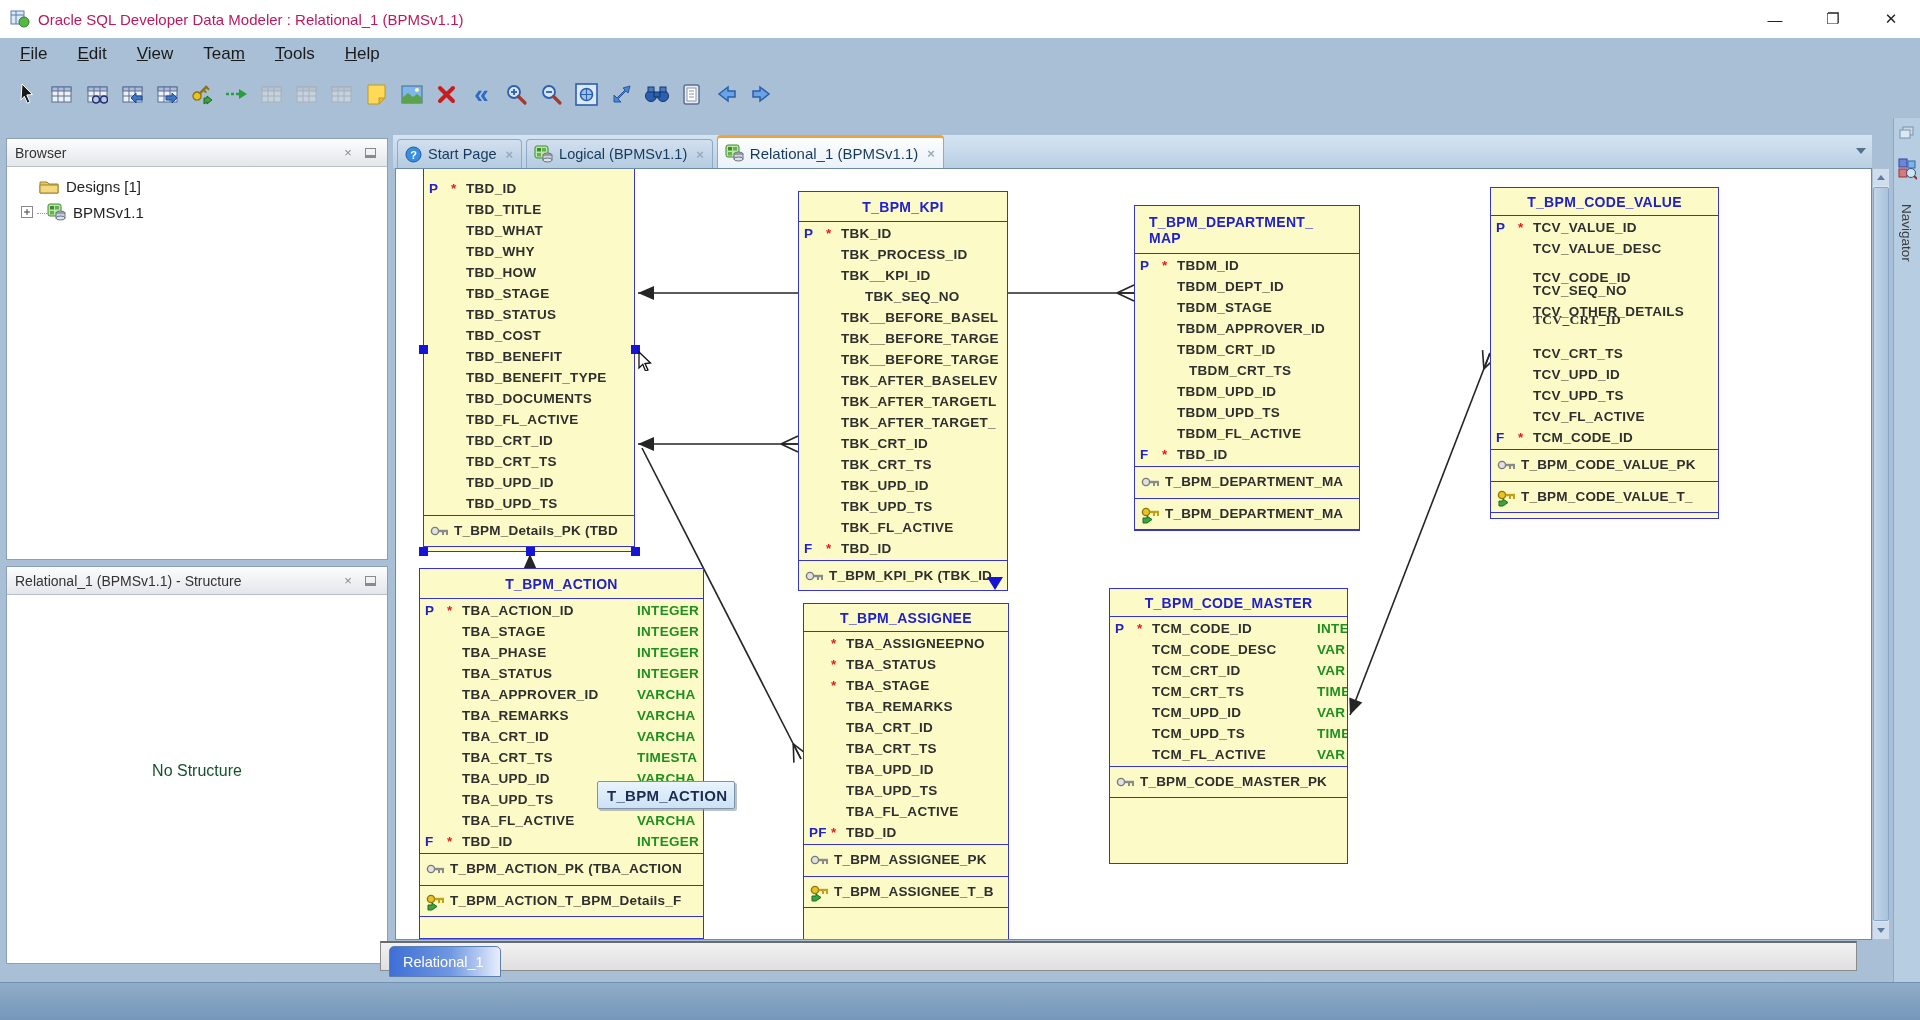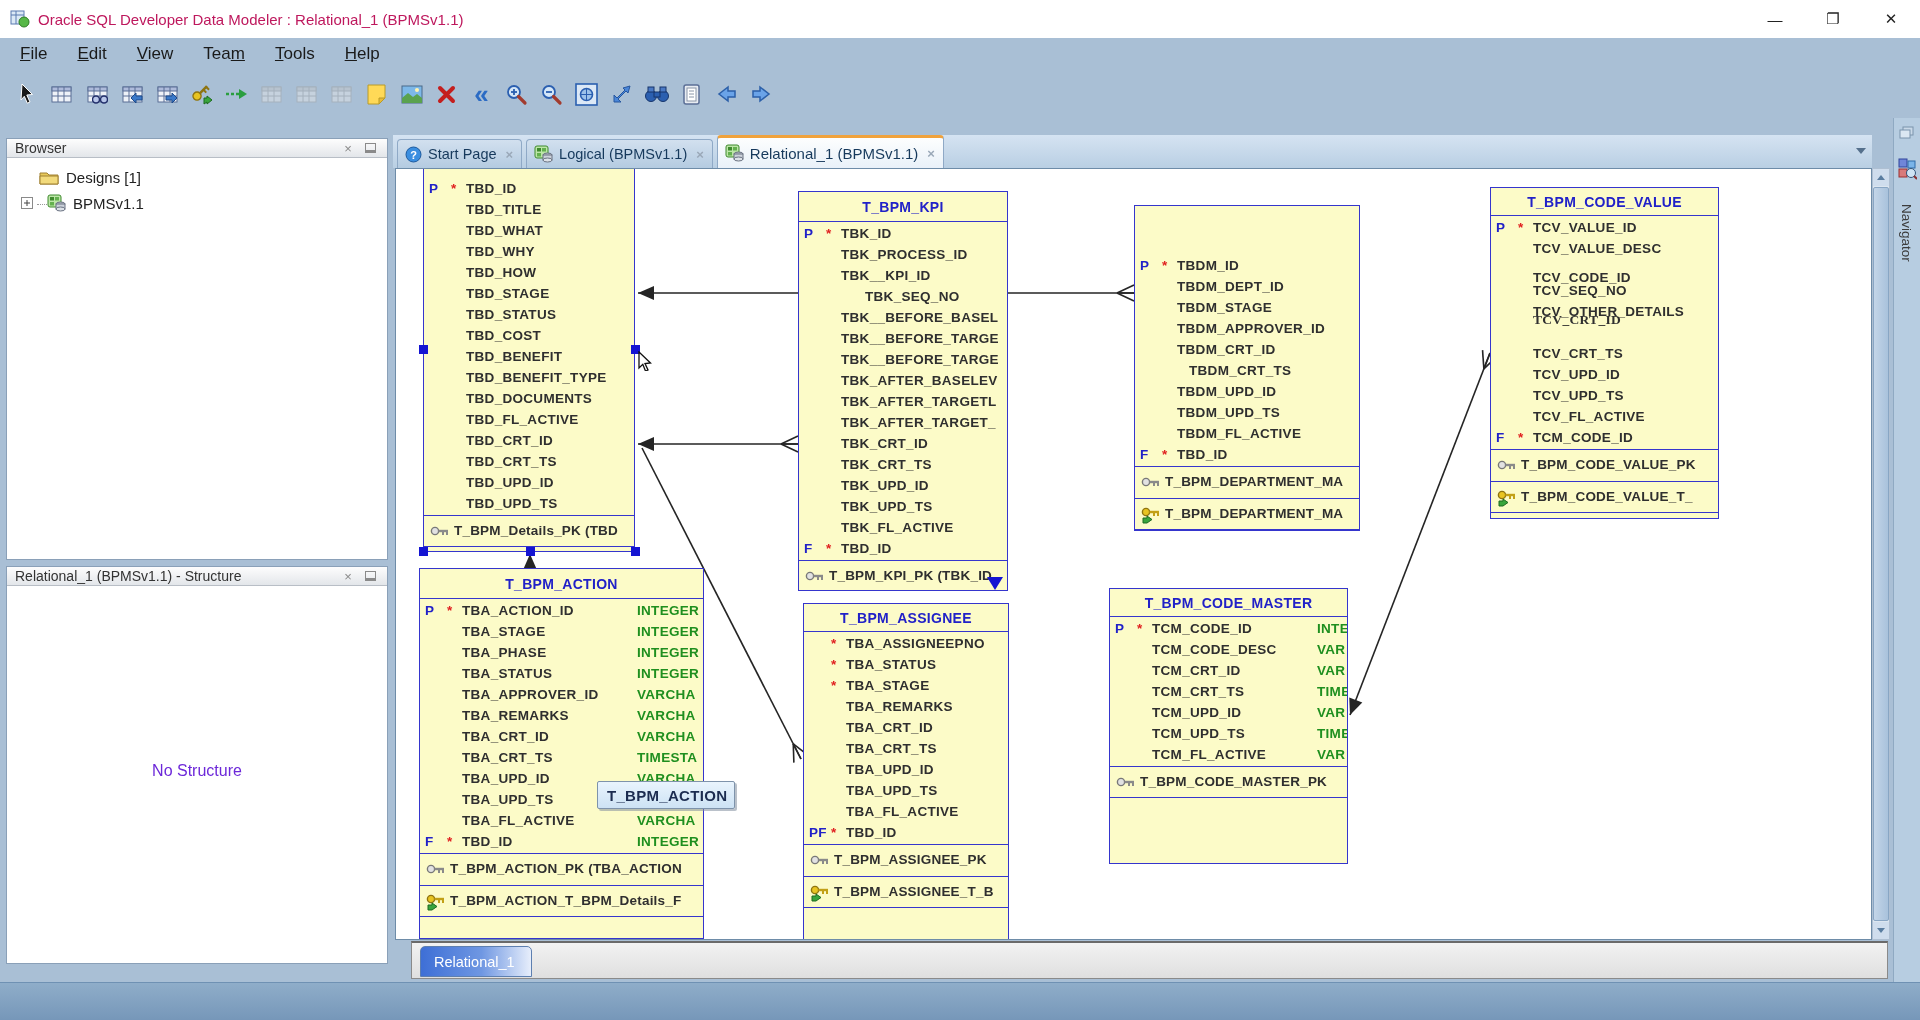--- a/index.html
+++ b/index.html
@@ -14,25 +14,25 @@
   .win-btn { width:58px; height:38px; display:flex; align-items:center; justify-content:center; color:#222; font-size:15px; }
   .menubar { position:absolute; left:0; top:38px; width:1920px; height:32px; display:flex; align-items:center; padding-left:12px; }
   .menu-item { font-size:17px; color:#1a1a1a; margin-right:14px; padding:2px 8px; }
   .menu-item u { text-decoration:underline; }
   .toolbar { position:absolute; left:0; top:70px; width:1920px; height:48px; display:flex; align-items:center; padding-left:14px; gap:10px; }
   .tb-icon { width:25px; height:25px; display:flex; align-items:center; justify-content:center; }
   .tb-icon.disabled { opacity:.45; filter:grayscale(1); }
 
   
   .panel { position:absolute; background:#ffffff; border:1px solid #8aa0b8; }
-  .panel-header { height:19px; background:linear-gradient(#fdfdfd,#e3e6ea); border-bottom:1px solid #b8bec6; display:flex; align-items:center; padding:0 8px; font-size:14px; color:#333; }
+  .panel-header { height:28px; background:linear-gradient(#fdfdfd,#e3e6ea); border-bottom:1px solid #b8bec6; display:flex; align-items:center; padding:0 8px; font-size:14px; color:#333; }
   .panel-header .spacer { flex:1; }
   .ph-btn { width:18px; height:16px; display:flex; align-items:center; justify-content:center; color:#8a8a8a; font-size:13px; margin-left:4px; }
   .tree-row { display:flex; align-items:center; height:26px; font-size:15px; color:#222; }
-  .empty-text { position:absolute; width:100%; text-align:center; color:#6d28d9; font-size:16px; }
+  .empty-text { position:absolute; width:100%; text-align:center; color:#14532d; font-size:16px; }
 
   
   .tabbar { position:absolute; left:393px; top:135px; width:1479px; height:33px; background:linear-gradient(#d5e3f2,#b9cfe3); display:flex; align-items:flex-end; }
   .tab { height:29px; margin-left:4px; display:flex; align-items:center; padding:0 8px 0 7px; font-size:14.5px; color:#16395c; background:linear-gradient(#d2e0ef,#b4cbe1); border:1px solid #8fa9c6; border-bottom:none; border-radius:4px 4px 0 0; }
   .tab.active { height:33px; background:linear-gradient(#fdfefe,#e9f1f9); border-top:3px solid #f0a23c; font-size:15px; }
   .tab .close { margin-left:9px; color:#9aa8b8; font-size:13px; font-weight:bold; }
   .tab .ticon { margin-right:6px; display:flex; }
   .tab-chevron { position:absolute; right:12px; top:12px; width:0; height:0; border-left:5px solid transparent; border-right:5px solid transparent; border-top:6px solid #55708c; }
 
   
@@ -48,21 +48,21 @@
   .erow .ty { position:absolute; top:2px; color:#1f8f1f; }
   .keyrow { position:absolute; left:0; width:100%; height:32px; border-top:1.6px solid #3535cd; font-size:13.5px; font-weight:bold; letter-spacing:.2px; color:#2f2f2f; white-space:nowrap; }
   .keyrow.last { border-bottom:1.6px solid #3535cd; }
   .keyrow .kicon { position:absolute; left:6px; top:8px; }
   .keyrow .klabel { position:absolute; left:30px; top:7px; }
   .deco { position:absolute; z-index:3; }
   .handle { position:absolute; width:9px; height:9px; background:#1414d2; z-index:3; }
   .tooltip { position:absolute; z-index:4; background:linear-gradient(#e9f4fd,#cde2f4); border:1px solid #7e93ab; box-shadow:2px 2px 0 rgba(130,142,158,.55); border-radius:2px; display:flex; align-items:center; padding-left:9px; font-size:15px; font-weight:bold; color:#1c2c50; letter-spacing:.3px; }
 
   
-  .diagram-footer { position:absolute; left:411px; top:941px; width:1477px; height:38px; background:linear-gradient(#f2f2f2,#dfdfdf); border:1px solid #8a8a8a; border-top:2px solid #6a6a6a; }
+  .diagram-footer { position:absolute; left:380px; top:941px; width:1477px; height:30px; background:linear-gradient(#f2f2f2,#dfdfdf); border:1px solid #8a8a8a; border-top:2px solid #6a6a6a; }
   .bottom-tab { position:absolute; left:8px; top:3px; width:112px; height:31px; border-radius:5px 5px 0 0; background:linear-gradient(90deg,#3e6fd6 0%,#6f97e2 55%,#e7eefb 100%); border:1px solid #5d7fb0; color:#ffffff; font-size:14.5px; display:flex; align-items:center; padding-left:13px; }
   .vscroll { position:absolute; left:1872px; top:168px; width:18px; height:772px; background:#dce6f0; border:1px solid #aebfd2; }
   .vs-btn { position:absolute; left:0; width:16px; height:17px; background:#cfdded; display:flex; align-items:center; justify-content:center; }
   .vs-tri-up { width:0; height:0; border-left:4px solid transparent; border-right:4px solid transparent; border-bottom:5px solid #5a7da0; }
   .vs-tri-down { width:0; height:0; border-left:4px solid transparent; border-right:4px solid transparent; border-top:5px solid #5a7da0; }
   .vs-thumb { position:absolute; left:0; width:16px; background:linear-gradient(90deg,#c3d5e8,#a9c2dc); border:1px solid #89a6c4; border-radius:2px; }
   .nav-strip { position:absolute; left:1893px; top:118px; width:27px; height:864px; background:#b7cde1; border-left:1px solid #8fa9c2; }
   .nav-label { position:absolute; left:5px; top:86px; writing-mode:vertical-rl; font-size:13.5px; color:#3c3c3c; }
   .statusbar { position:absolute; left:0; top:982px; width:1920px; height:38px; background:linear-gradient(#8fadc9,#7697b9); border-top:1px solid #6f91b3; }
 </style>
@@ -521,20 +521,24 @@
           <span class="kicon"><svg width="20" height="14">
               <circle cx="5" cy="7" r="3.6" fill="#e2e2e2" stroke="#787878" stroke-width="1.4"></circle>
               <line x1="8.5" y1="7" x2="18" y2="7" stroke="#8a8a8a" stroke-width="2.4"></line>
               <line x1="13" y1="7" x2="13" y2="11" stroke="#8a8a8a" stroke-width="2"></line>
               <line x1="17" y1="7" x2="17" y2="11" stroke="#8a8a8a" stroke-width="2"></line>
             </svg></span>
           <span class="klabel">T_BPM_KPI_PK (TBK_ID</span>
         </div>
       </div>
       <div class="entity" style="left: 738px; top: 36px; width: 226px; height: 326px;">
+        <div class="entity-title twoline" style="height: 48px;">
+          <span>T_BPM_DEPARTMENT_</span>
+          <span>MAP</span>
+        </div>
         <div class="erow" style="top: 50px;">
           <span class="mk">P</span>
           <span class="st">*</span>
           <span class="nm">TBDM_ID</span>
         </div>
         <div class="erow" style="top: 71px;">
           <span class="nm">TBDM_DEPT_ID</span>
         </div>
         <div class="erow" style="top: 92px;">
           <span class="nm">TBDM_STAGE</span>

